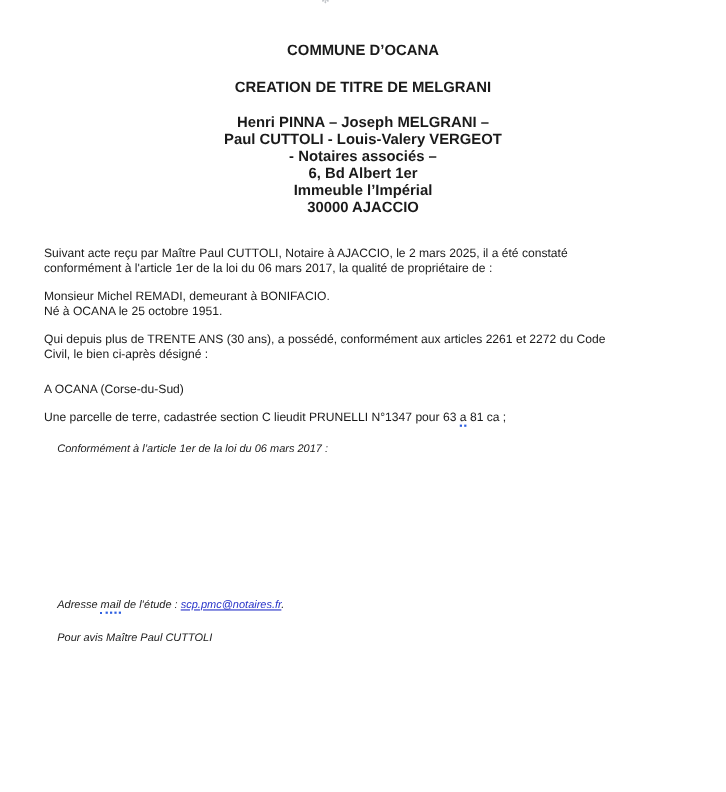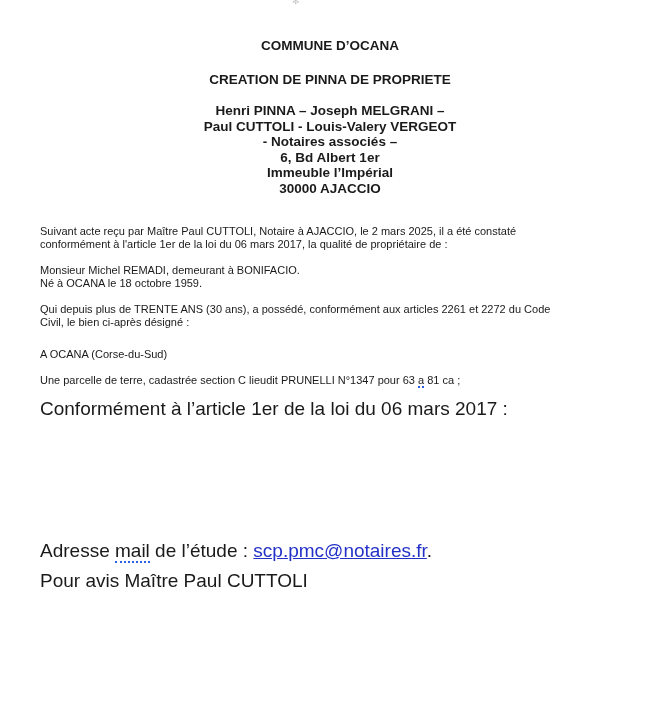--- a/index.html
+++ b/index.html
@@ -13,21 +13,21 @@
   }
   .page p,.hdr{position:absolute;margin:0;white-space:pre-line;}
   .hdr{
     left:0;width:660px;text-align:center;
     font-weight:bold;font-size:13.5px;line-height:15.6px;
   }
   .h1{top:38px;}
   .h2{top:72px;}
   .names{top:103px;}
   .small{left:40px;font-size:11px;line-height:13px;}
-  .large{left:40px;font-size:19px;line-height:17px;}
+  .large{left:52px;font-size:10px;line-height:17px;font-style:italic;}
   .p-acte{top:225px;}
   .p-owner{top:264px;}
   .p-possession{top:303px;}
   .p-location{top:348px;}
   .p-parcel{top:374px;}
   .p-law{top:400px;}
   .p-quote1{top:431px;}
   .p-quote2{top:494px;}
   .p-email{top:542px;}
   .p-signoff{top:572px;}
@@ -48,34 +48,34 @@
 </style>
 </head>
 <body>
 
 <div class="page">
 
   <span class="artifact">✻</span>
 
   <div class="hdr h1">COMMUNE D’OCANA</div>
 
-  <div class="hdr h2">CREATION DE PINNA DE PROPRIETE</div>
+  <div class="hdr h2">CREATION DE TITRE DE MELGRANI</div>
 
   <div class="hdr names">Henri PINNA – Joseph MELGRANI –
 Paul CUTTOLI - Louis-Valery VERGEOT
 - Notaires associés –
 6, Bd Albert 1er
 Immeuble l’Impérial
 30000 AJACCIO</div>
 
   <p class="small p-acte">Suivant acte reçu par Maître Paul CUTTOLI, Notaire à AJACCIO, le 2 mars 2025, il a été constaté
 conformément à l'article 1er de la loi du 06 mars 2017, la qualité de propriétaire de :</p>
 
   <p class="small p-owner">Monsieur Michel REMADI, demeurant à BONIFACIO.
-Né à OCANA le 18 octobre 1959.</p>
+Né à OCANA le 25 octobre 1951.</p>
 
   <p class="small p-possession">Qui depuis plus de TRENTE ANS (30 ans), a possédé, conformément aux articles 2261 et 2272 du Code
 Civil, le bien ci-après désigné :</p>
 
   <p class="small p-location">A OCANA (Corse-du-Sud)</p>
 
   <p class="small p-parcel"><span>Une parcelle de terre, cadastrée section C lieudit PRUNELLI N°1347 pour 63 </span><span class="flag">a</span><span> 81 ca ;</span></p>
 
   <p class="large p-law">Conformément à l’article 1er de la loi du 06 mars 2017 :</p>
 

